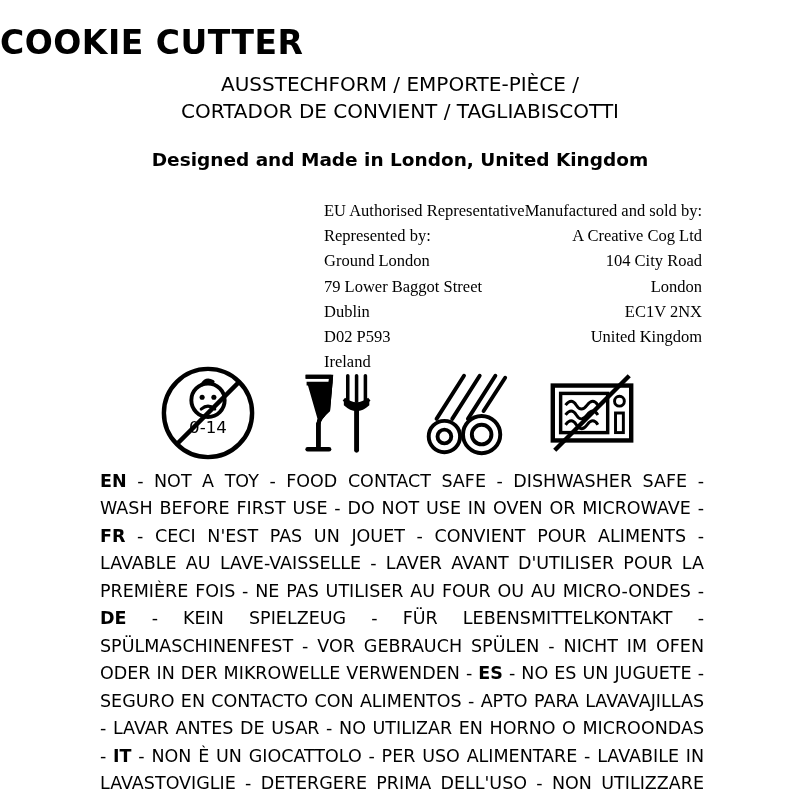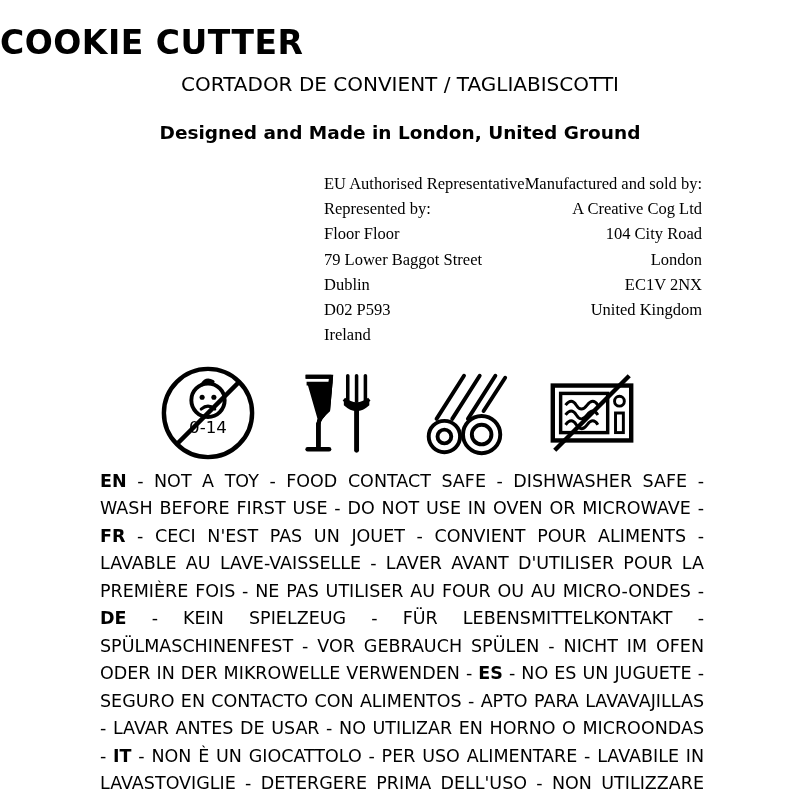--- a/index.html
+++ b/index.html
@@ -106,30 +106,31 @@
   }
 </style>
 </head>
 <body>
 
 <div class="page">
 
   <div class="title">COOKIE CUTTER</div>
 
   <div class="subtitle">
+    <div>AUSSTECHFORM / EMPORTE-PIÈCE /</div>
     <div>CORTADOR DE CONVIENT / TAGLIABISCOTTI</div>
   </div>
 
-  <div class="designed">Designed and Made in London, United Ground</div>
+  <div class="designed">Designed and Made in London, United Kingdom</div>
 
   <div class="addresses">
     <div class="addr-col addr-left">
       <div>EU Authorised Representative</div>
       <div>Represented by:</div>
-      <div>Floor Floor</div>
+      <div>Ground London</div>
       <div>79 Lower Baggot Street</div>
       <div>Dublin</div>
       <div>D02 P593</div>
       <div>Ireland</div>
     </div>
     <div class="addr-col addr-right">
       <div>Manufactured and sold by:</div>
       <div>A Creative Cog Ltd</div>
       <div>104 City Road</div>
       <div>London</div>

